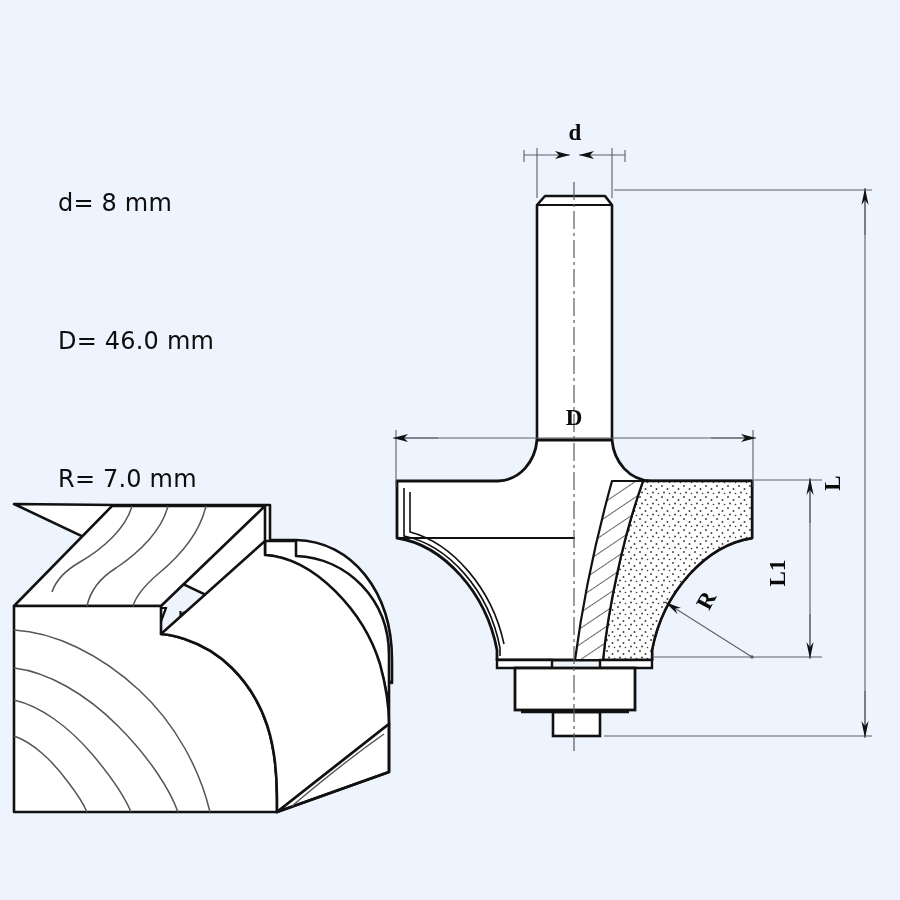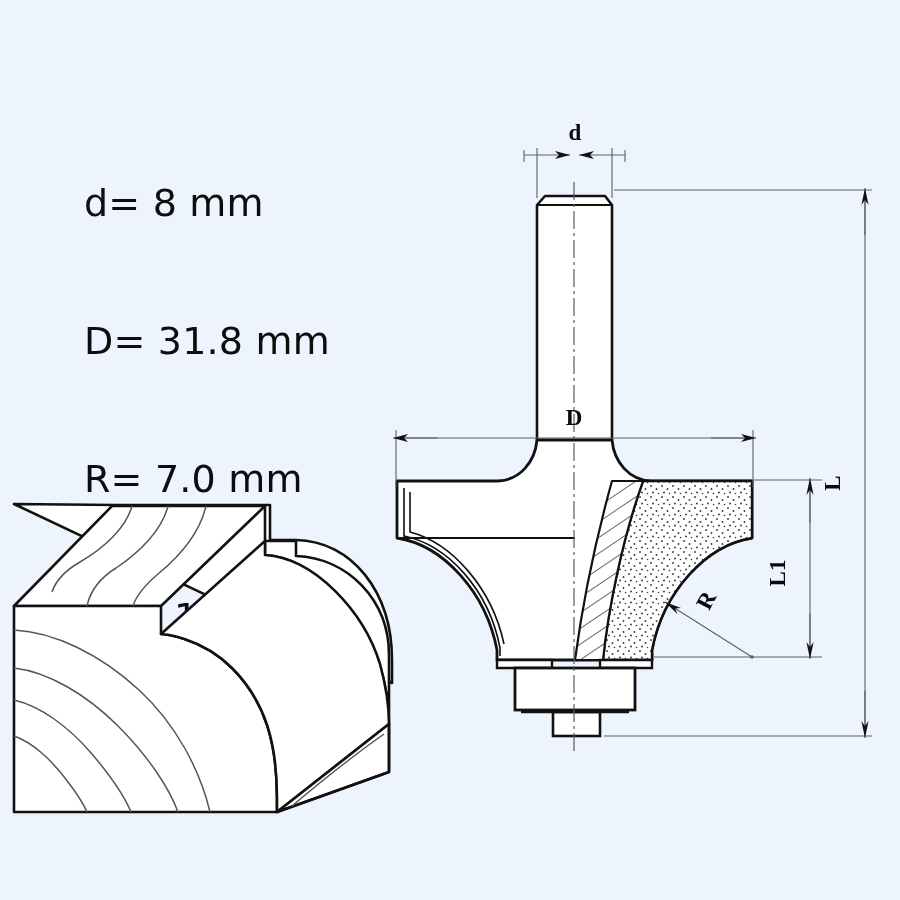--- a/index.html
+++ b/index.html
@@ -18,26 +18,25 @@
     position: relative;
     width: 900px;
     height: 900px;
     background: #eef4fd;
   }
   #spec-list {
     position: absolute;
     left: 58px;
     top: 88px;
     line-height: 46px;
-    font-size: 38px;
+    font-size: 24px;
     color: #0d0d0d;
     font-family: "DejaVu Sans", sans-serif;
     letter-spacing: 0.2px;
     white-space: pre;
-    margin-left: 26px;
   }
   #spec-list .spec-line { display: block; }
   svg.drawing {
     position: absolute;
     left: 0;
     top: 0;
     width: 900px;
     height: 900px;
   }
   .dim-label {
@@ -47,21 +46,21 @@
     fill: #0a0a0a;
   }
 </style>
 </head>
 <body>
 
 <div id="stage">
 
   <div id="spec-list">
     <span class="spec-line">d= 8 mm</span>
-    <span class="spec-line">D= 31.8 mm</span>
+    <span class="spec-line">D= 46.0 mm</span>
     <span class="spec-line">R= 7.0 mm</span>
     <span class="spec-line">L1= 16.7 mm</span>
     <span class="spec-line">L= 57 mm</span>
   </div>
 
   <svg class="drawing" viewBox="0 0 900 900">
     <defs>
 
       <pattern id="stipple" width="11" height="11" patternUnits="userSpaceOnUse">
         <rect width="11" height="11" fill="#ffffff"></rect>

